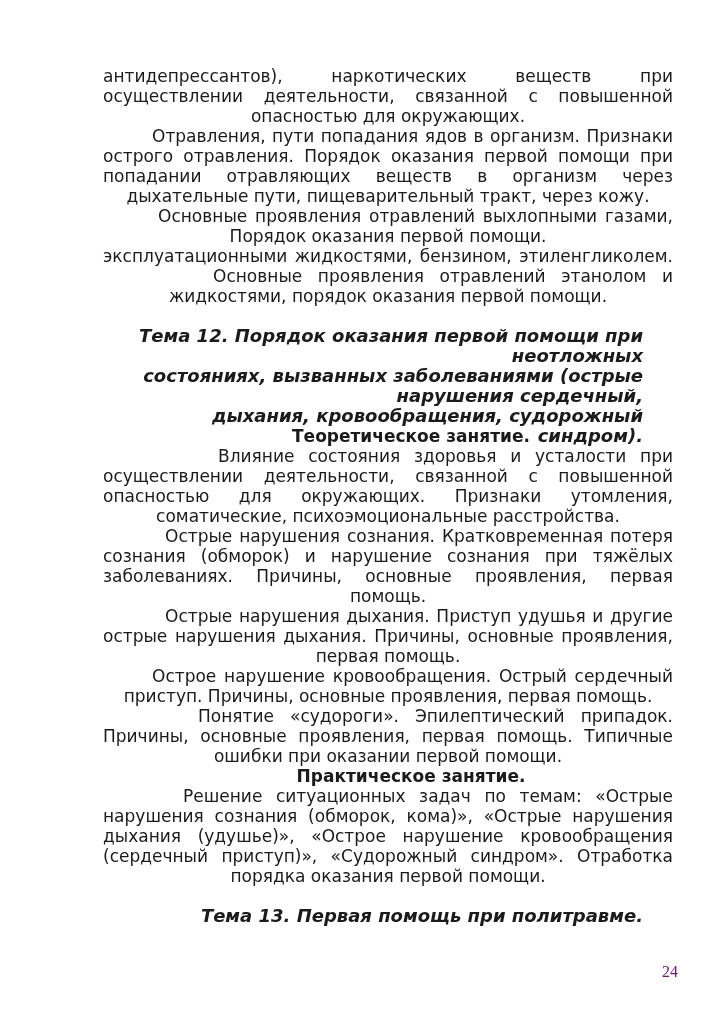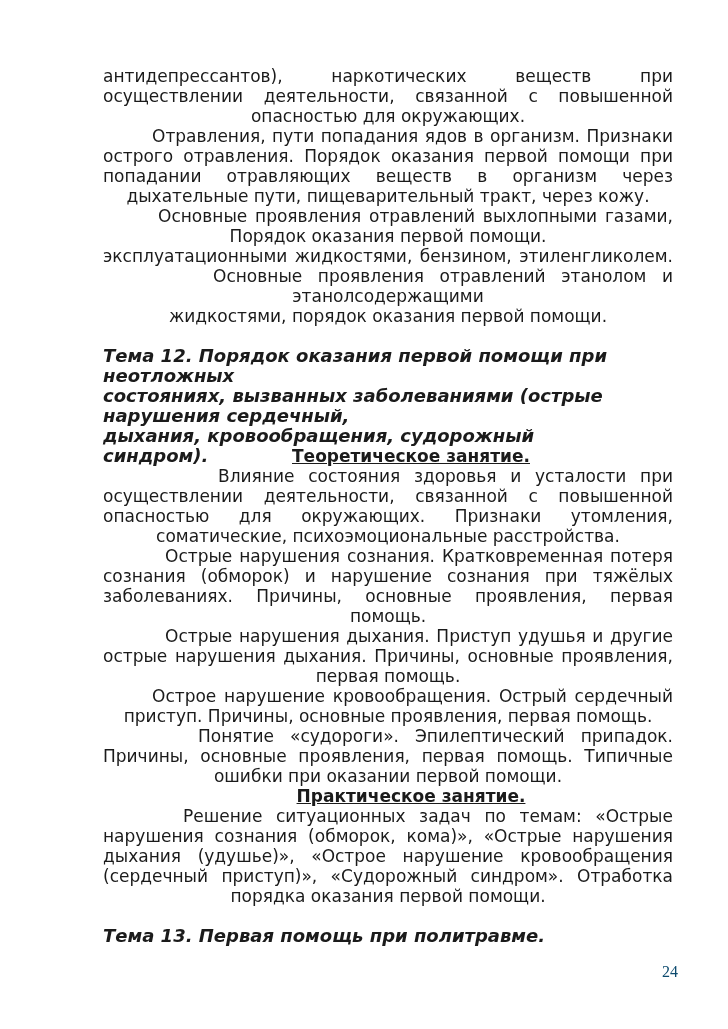--- a/index.html
+++ b/index.html
@@ -21,40 +21,39 @@
     width: 570px;
   }
   .line {
     font-size: 17px;
     line-height: 20px;
     height: 20px;
     overflow: visible;
   }
   .j { text-align: justify; text-align-last: justify; }
   .l { text-align: center; }
-  .c { text-align: left; }
+  .c { text-align: right; }
   .spacer { height: 20px; }
   .heading .line {
     font-weight: bold;
     font-style: italic;
     font-size: 18px;
     padding-right: 30px; 
   }
   .subhead .line {
     font-weight: bold;
-    text-decoration: underline;
   }
   .page-num {
     position: absolute;
     top: 962px;
     right: 50px;
     font-family: "Liberation Serif", serif;
     font-size: 16px;
     line-height: 20px;
-    color: #0c4a6e;
+    color: #701a75;
   }
 </style>
 </head>
 <body>
 
 <div class="page">
   <div class="textblock">
       <div class="block p">
         <div class="line j">антидепрессантов), наркотических веществ при</div>
         <div class="line j">осуществлении деятельности, связанной с повышенной</div>
@@ -66,21 +65,20 @@
         <div class="line j">попадании отравляющих веществ в организм через</div>
         <div class="line l">дыхательные пути, пищеварительный тракт, через кожу.</div>
       </div>
       <div class="block p">
         <div class="line j" style="text-indent: 55px;">Основные проявления отравлений выхлопными газами,</div>
         <div class="line l">Порядок оказания первой помощи.</div>
         <div class="line j">эксплуатационными жидкостями, бензином, этиленгликолем.</div>
       </div>
       <div class="block p">
         <div class="line j" style="text-indent: 110px;">Основные проявления отравлений этанолом и</div>
-        <div class="line l">этанолсодержащими</div>
         <div class="line l">жидкостями, порядок оказания первой помощи.</div>
       </div>
       <div class="spacer"></div>
       <div class="block heading">
         <div class="line c">Тема 12. Порядок оказания первой помощи при</div>
         <div class="line c">неотложных</div>
         <div class="line c">состояниях, вызванных заболеваниями (острые</div>
         <div class="line c">нарушения сердечный,</div>
         <div class="line c">дыхания, кровообращения, судорожный синдром).</div>
       </div>

